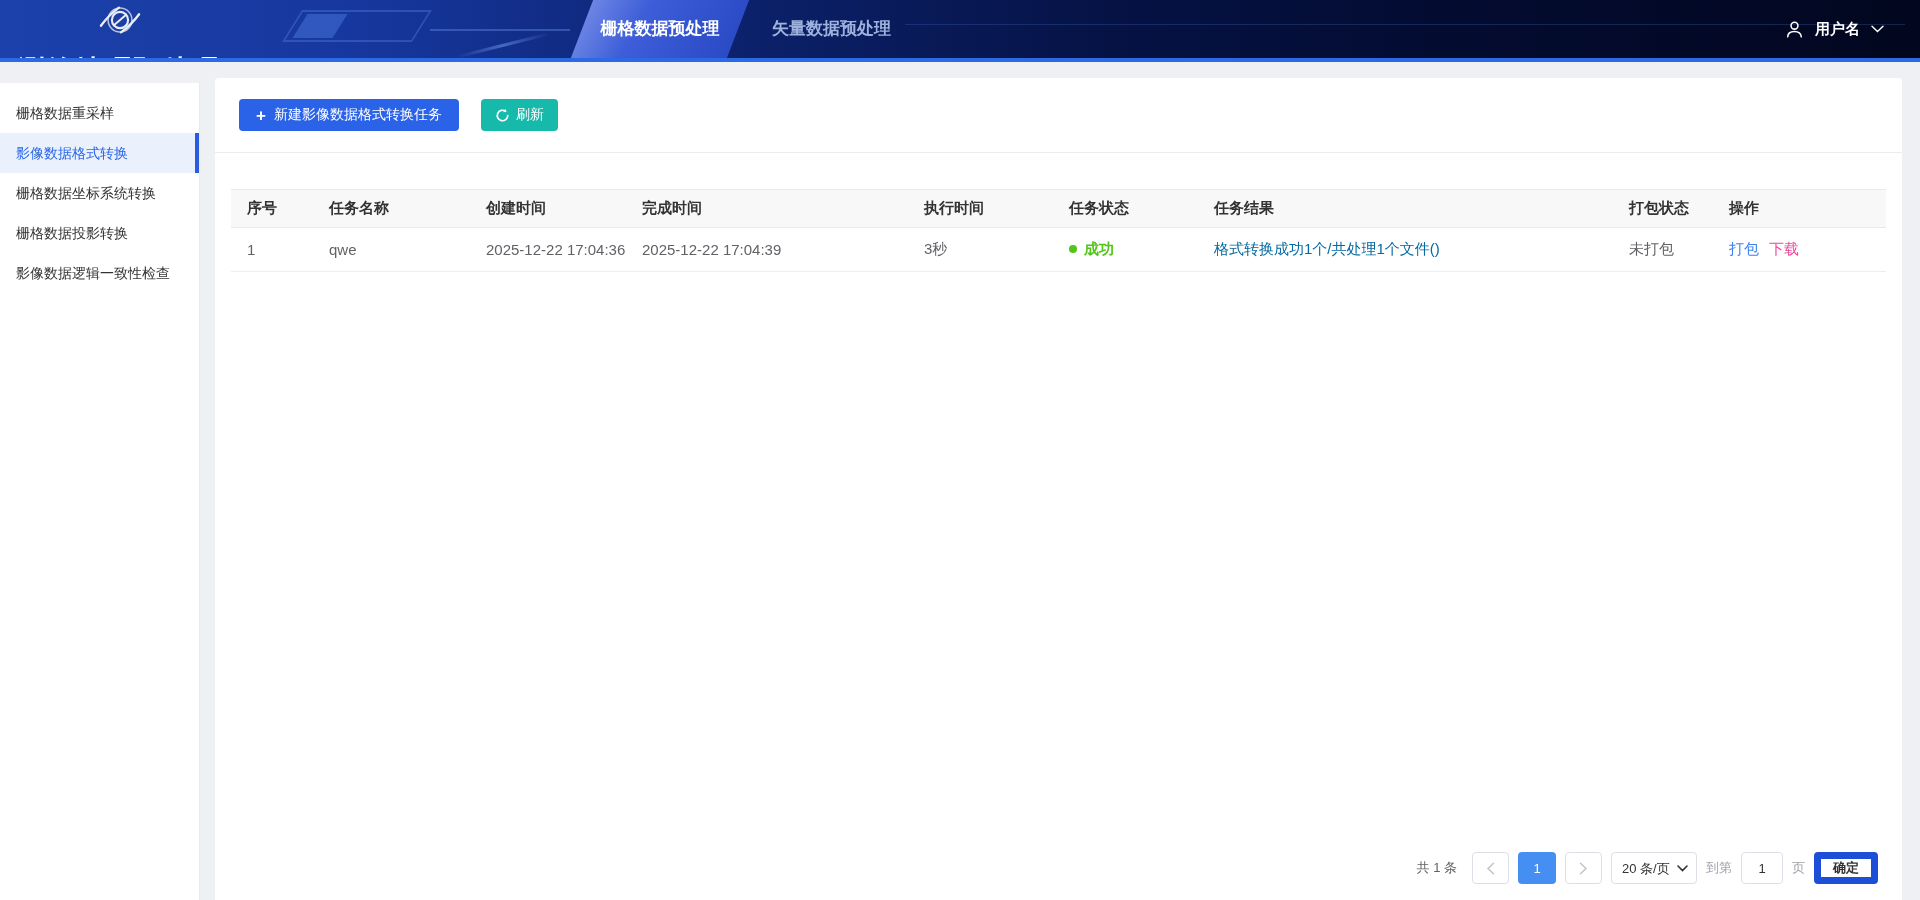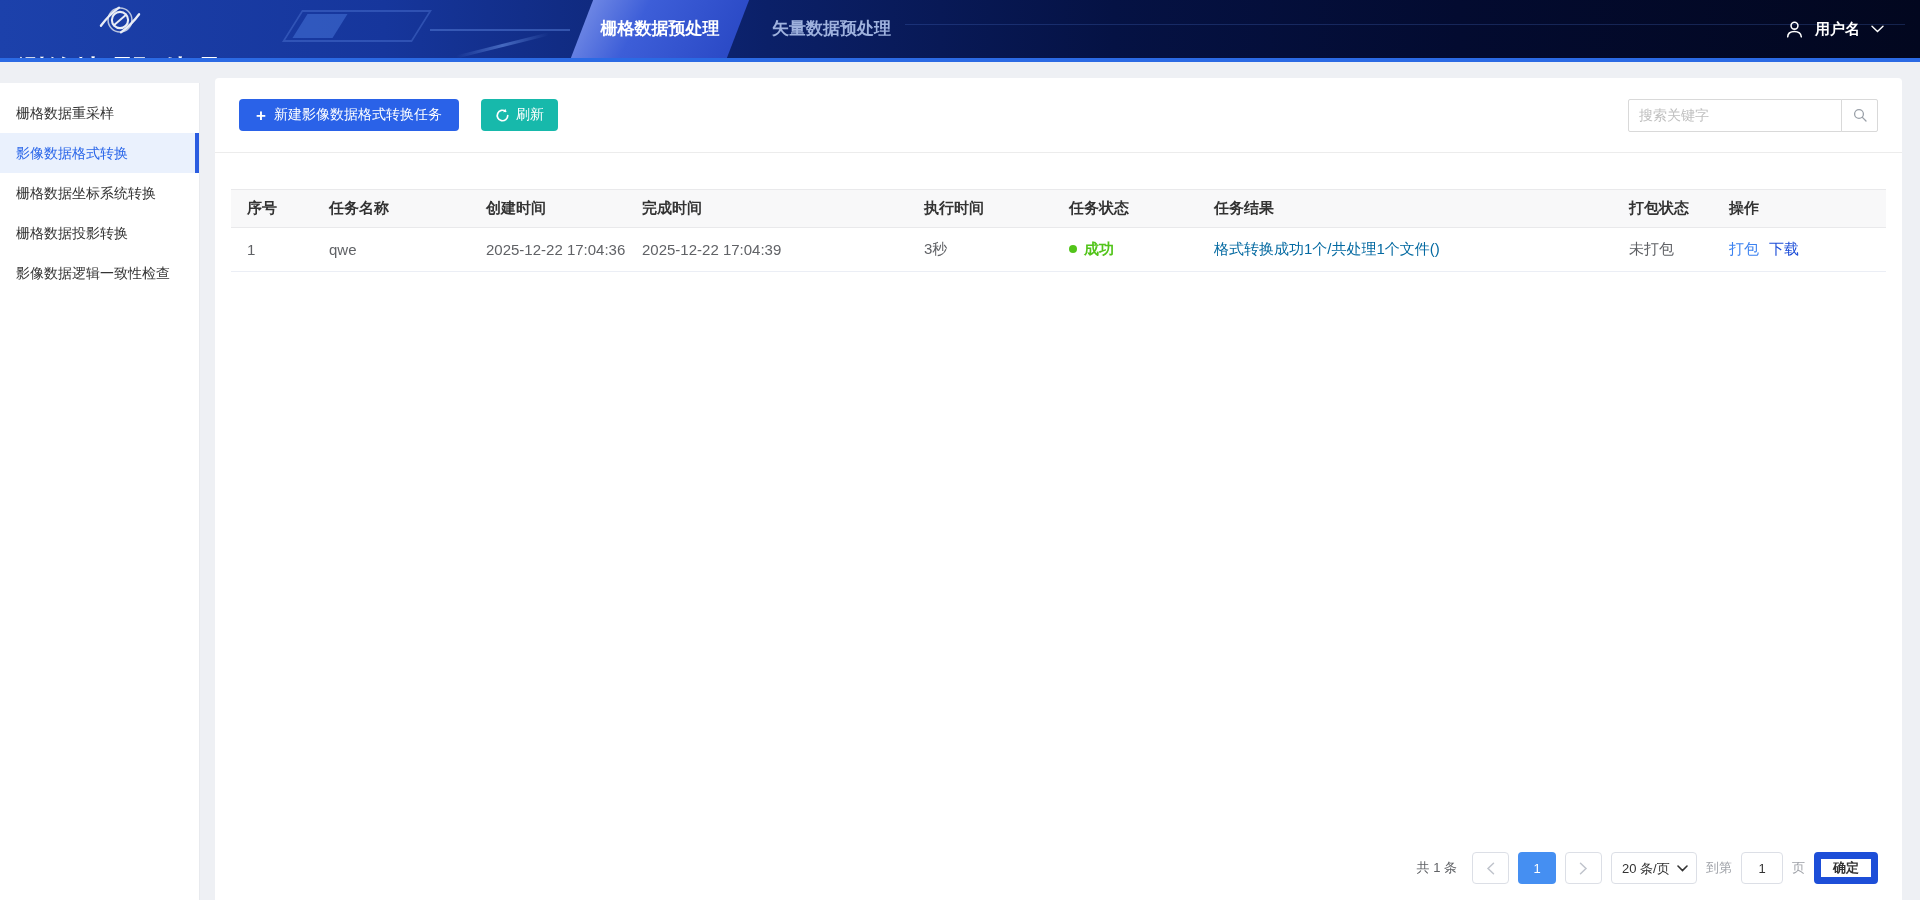--- a/index.html
+++ b/index.html
@@ -76,21 +76,21 @@
   table { width:100%; table-layout:fixed; border-collapse:collapse; font-size:15px; }
   th { background:#f8f8f9; font-weight:bold; color:#333; text-align:left;
     padding:9px 16px; border-top:1px solid #e9e9eb; border-bottom:1px solid #e9e9eb;
     white-space:nowrap; }
   td { padding:12px 16px; color:#606266; border-bottom:1px solid #ebeef5; white-space:nowrap; }
   td.result { color:#0369a1; }
   .status-dot { display:inline-block; width:8px; height:8px; border-radius:50%;
     background:#52c41a; margin-right:7px; vertical-align:1px; }
   .status-text { color:#52c41a; font-weight:bold; }
   .link-pack { color:#3c82f0; cursor:pointer; margin-right:10px; }
-  .link-download { color:#1d4ed8; cursor:default; }
+  .link-download { color:#ec4899; cursor:default; }
 
   
   .pagination { position:absolute; right:24px; bottom:16px; display:flex;
     align-items:center; gap:9px; font-size:13px; color:#606266; }
   .pg-total { margin-right:6px; }
   .pg-btn { width:37px; height:32px; background:#fff; border:1px solid #dcdfe6;
     border-radius:4px; display:flex; align-items:center; justify-content:center; cursor:pointer; }
   .pg-current { width:38px; height:32px; background:#458ff2; border-radius:4px;
     color:#fff; display:flex; align-items:center; justify-content:center; cursor:pointer; }
   .pg-size-wrap { position:relative; height:32px; border:1px solid #dcdfe6; border-radius:4px;
@@ -167,31 +167,20 @@
         <span>新建影像数据格式转换任务</span>
       </button>
       <button class="btn btn-refresh">
         <span style="display:flex;">
           <svg width="15" height="15" viewBox="0 0 16 16" fill="none">
             <path d="M13.6 8 A5.6 5.6 0 1 1 11.4 3.55" stroke="#fff" stroke-width="1.8" stroke-linecap="round"></path>
             <path d="M11.2 0.8 L11.8 4.0 L8.6 4.4 Z" fill="#fff"></path>
           </svg>
         </span>
         <span>刷新</span>
-      </button>
-    </div>
-    <div class="search-group">
-      <input class="search-input" placeholder="搜索关键字" style="">
-      <button class="search-btn">
-        <span style="display:flex;">
-          <svg width="16" height="16" viewBox="0 0 16 16" fill="none">
-            <circle cx="7" cy="7" r="4.4" stroke="#9aa0a8" stroke-width="1.3"></circle>
-            <path d="M10.4 10.4 L14 14" stroke="#9aa0a8" stroke-width="1.3" stroke-linecap="round"></path>
-          </svg>
-        </span>
       </button>
     </div>
   </div>
 
   <div class="table-section">
     <table>
       <colgroup>
         <col style="width:82px">
           <col style="width:157px">
           <col style="width:156px">

